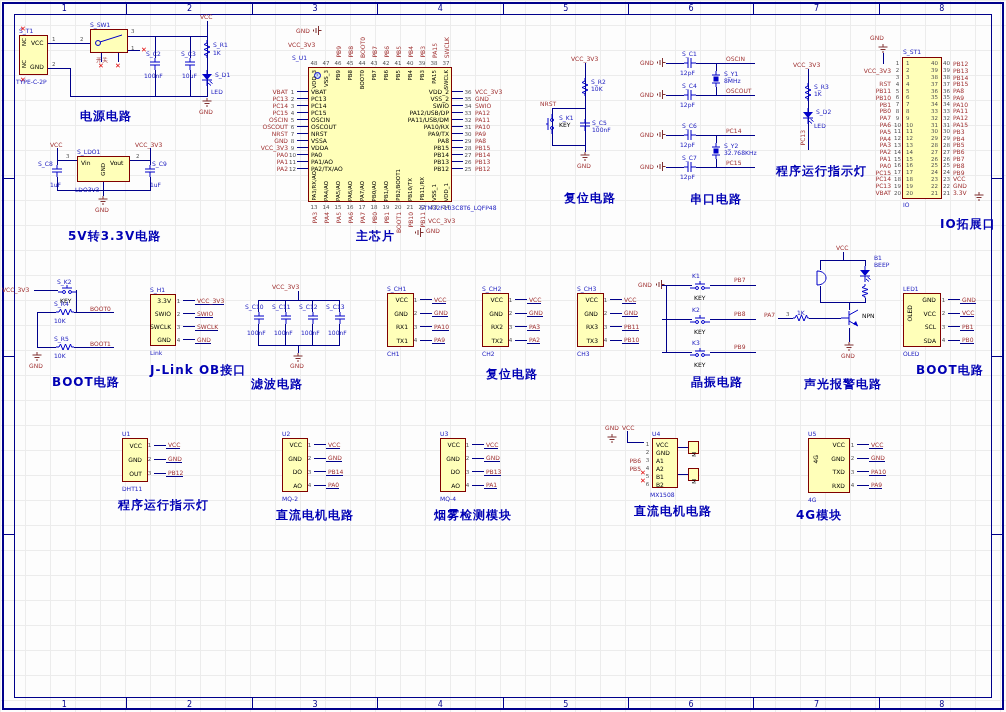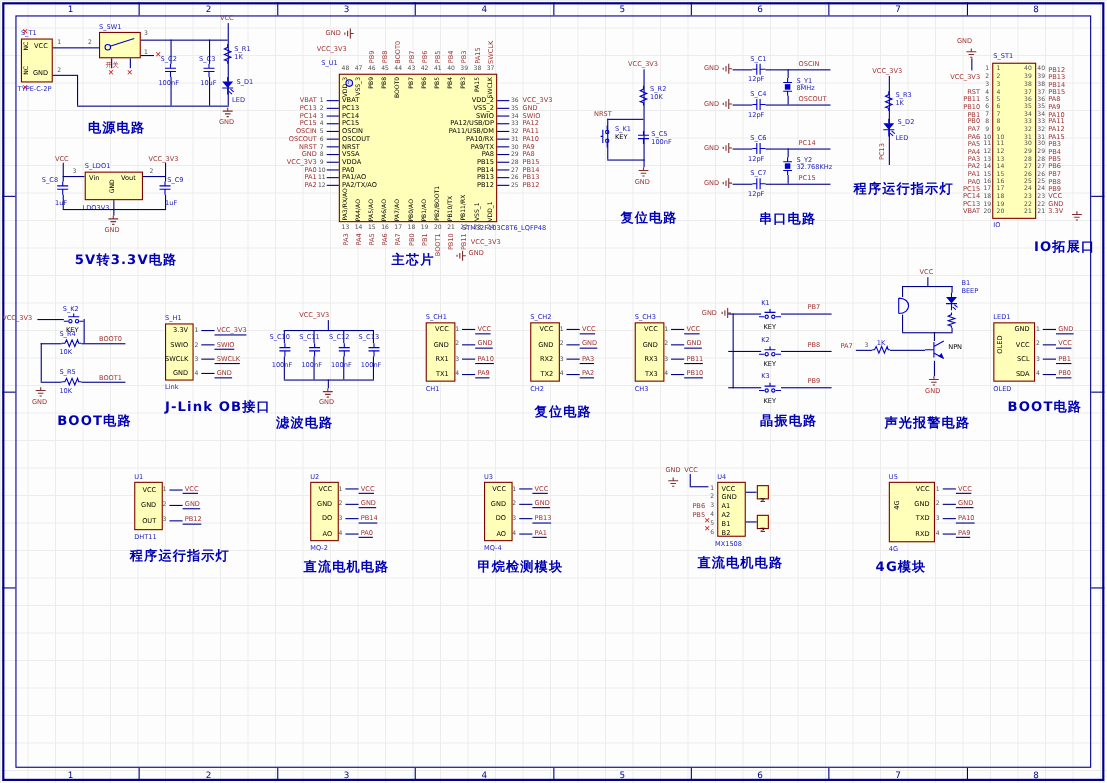--- a/index.html
+++ b/index.html
@@ -1378,21 +1378,21 @@
       <span class="c t6 rd u" style="padding-left:2px">PB13</span>
     </div>
       <div class="r135">
       <span class="c t6 pname" style="width:22px;text-align:right;padding-right:3px;box-sizing:border-box">AO</span>
       <span class="c t5 pn" style="width:9px;text-align:center">4</span>
       <i class="st" style="width:12px"></i>
       <span class="c t6 rd u" style="padding-left:2px">PA1</span>
     </div>
     </div>
   <span class="abs t6 bl" style="left:440px;top:495px">MQ-4</span>
-  <div class="abs t12" style="left:434px;top:507px">甲烷检测模块</div>
+  <div class="abs t12" style="left:434px;top:507px">烟雾检测模块</div>
 
   <span class="abs t6 rd" style="left:605px;top:424px">GND</span>
   <span class="abs t6 rd" style="left:622px;top:424px">VCC</span>
   <svg style="left:607px;top:434px" width="10" height="9">
     <path d="M5 0V3M0.5 3H9.5M2.5 5.5H7.5M4 8H6" stroke="#803030" fill="none"></path>
     </svg>
   <i class="w" style="left:627px;top:431px;width:1px;height:11px"></i>
   <i class="w" style="left:627px;top:442px;width:17px;height:1px"></i>
   <span class="abs t6 bl" style="left:652px;top:430px">U4</span>
   <div class="box" style="left:652px;top:438px;width:26px;height:50px"></div>

